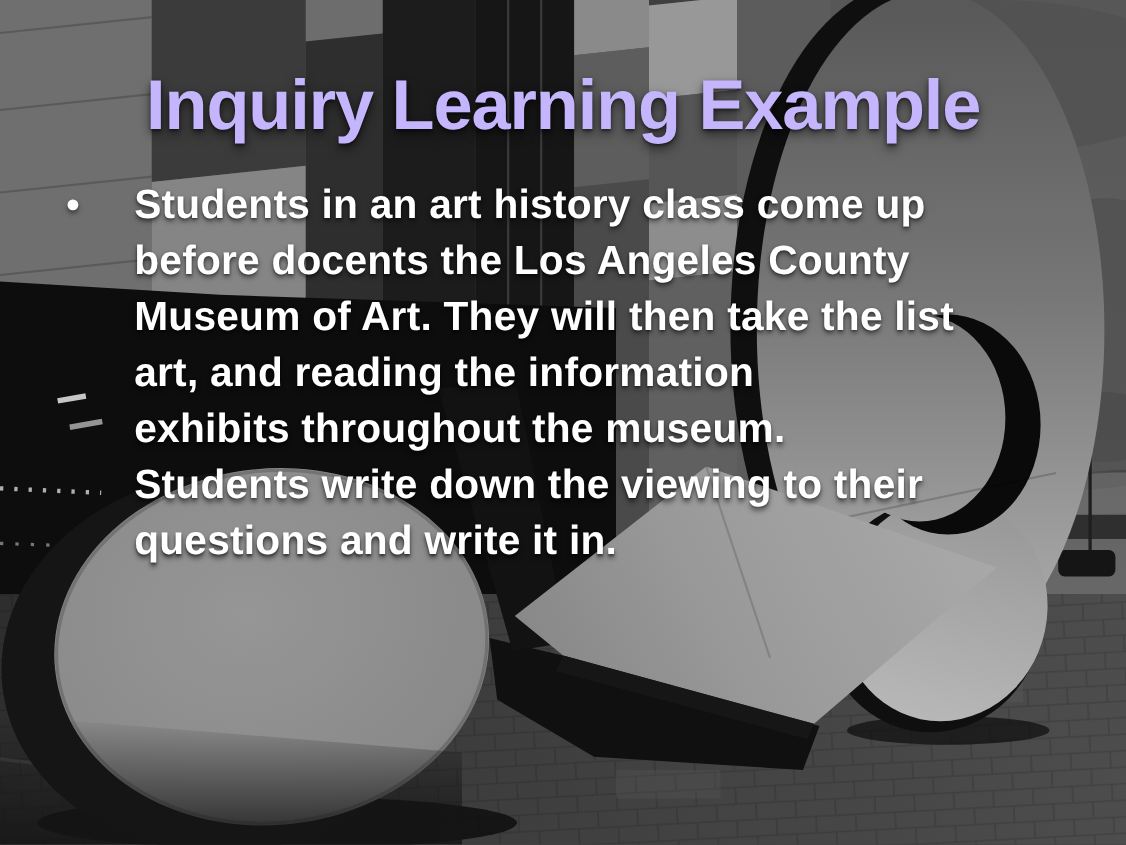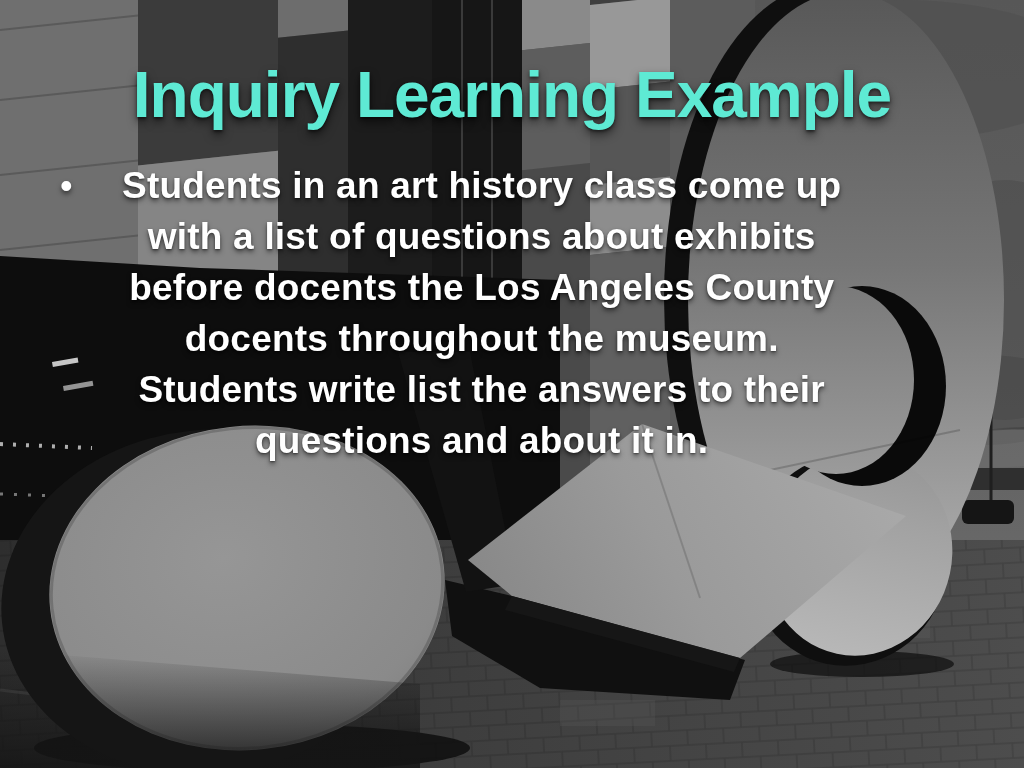--- a/index.html
+++ b/index.html
@@ -11,21 +11,21 @@
     font-family:"Liberation Sans", sans-serif;
   }
   .bg{position:absolute;inset:0;z-index:0;}
   .slide-title{
     position:absolute;z-index:5;
     top:58px;left:0;width:1024px;
     text-align:center;
     font-size:64px;
     font-weight:800;
     letter-spacing:-1px;
-    color:#5eead4;
+    color:#c4b5fd;
     text-shadow:0 5px 10px rgba(0,0,0,0.55), 0 2px 3px rgba(0,0,0,0.5);
     white-space:nowrap;
   }
   .bullet-list{
     position:absolute;z-index:5;
     top:160px;left:0;width:1024px;
   }
   .bullet-marker{
     position:absolute;
     left:60px;top:0;
@@ -38,21 +38,20 @@
     left:122px;top:0;
   }
   .body-line{
     font-size:37px;
     font-weight:700;
     line-height:51px;
     letter-spacing:0.2px;
     color:#ffffff;
     white-space:nowrap;
     text-shadow:0 3px 5px rgba(0,0,0,0.5), 0 1px 2px rgba(0,0,0,0.4);
-    text-align:center;
   }
 </style>
 </head>
 <body>
 
 <div class="slide">
 
   <svg class="bg" width="1024" height="768" viewBox="0 0 1024 768">
     <defs>
       <linearGradient id="skyGrad" x1="0" y1="0" x2="0" y2="1">
@@ -171,21 +170,22 @@
 
     <polygon points="0,650 420,684 420,768 0,768" fill="url(#vigGrad)"></polygon>
   </svg>
 
   <div class="slide-title">Inquiry Learning Example</div>
 
   <div class="bullet-list">
     <span class="bullet-marker">•</span>
     <div class="body-lines">
       <div class="body-line">Students in an art history class come up</div>
-      <div class="body-line">with a list of questions about exhibits</div>
       <div class="body-line">before docents the Los Angeles County</div>
-      <div class="body-line">docents throughout the museum.</div>
-      <div class="body-line">Students write list the answers to their</div>
-      <div class="body-line">questions and about it in.</div>
+      <div class="body-line">Museum of Art. They will then take the list</div>
+      <div class="body-line">art, and reading the information</div>
+      <div class="body-line">exhibits throughout the museum.</div>
+      <div class="body-line">Students write down the viewing to their</div>
+      <div class="body-line">questions and write it in.</div>
     </div>
   </div>
 
 </div>
 
 </body></html>

